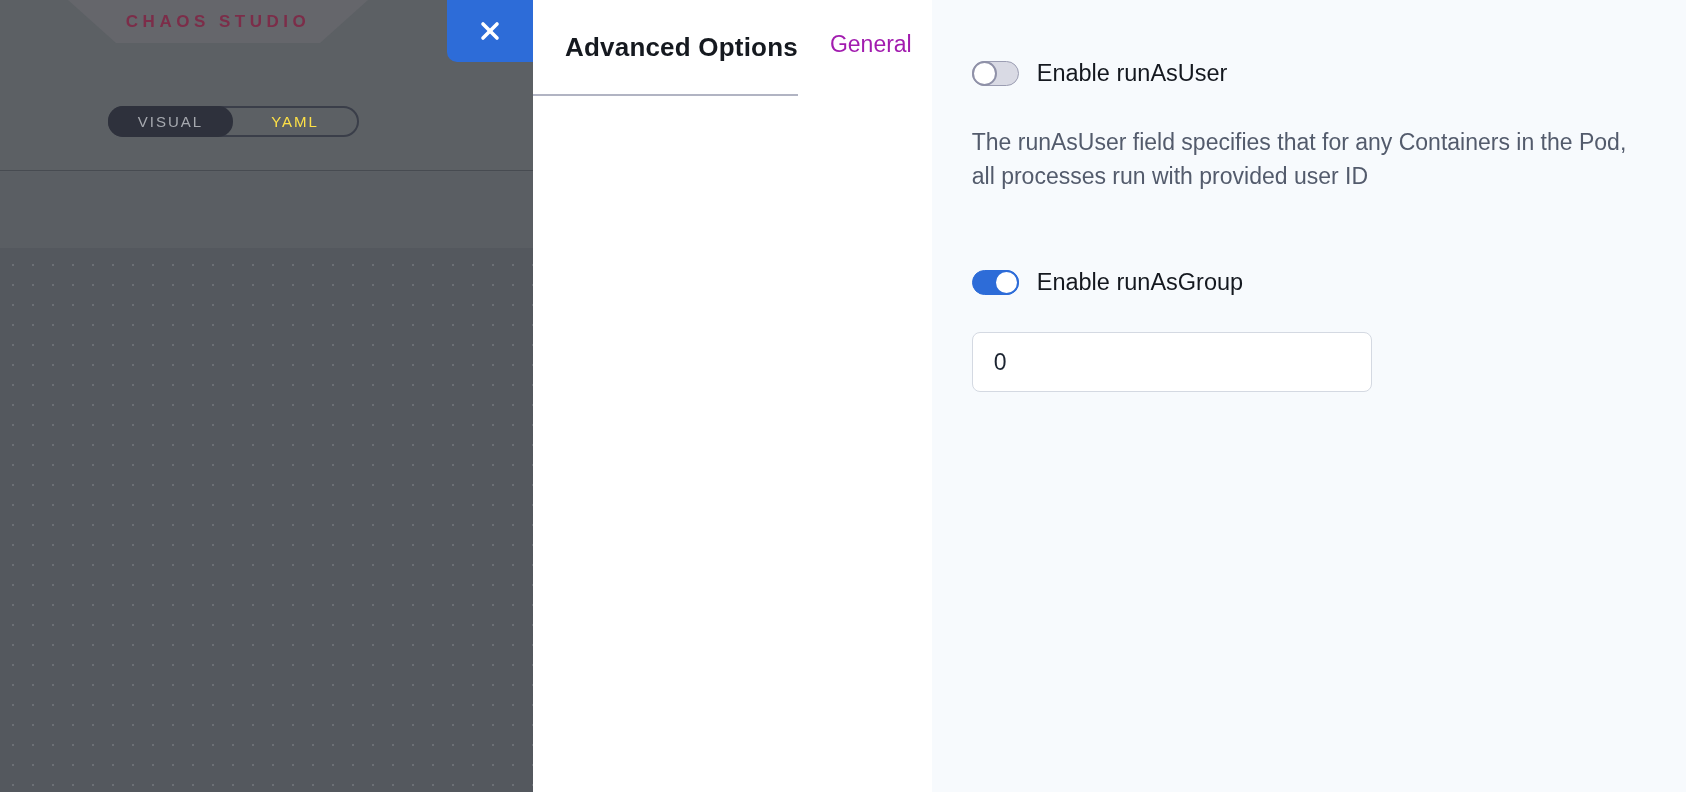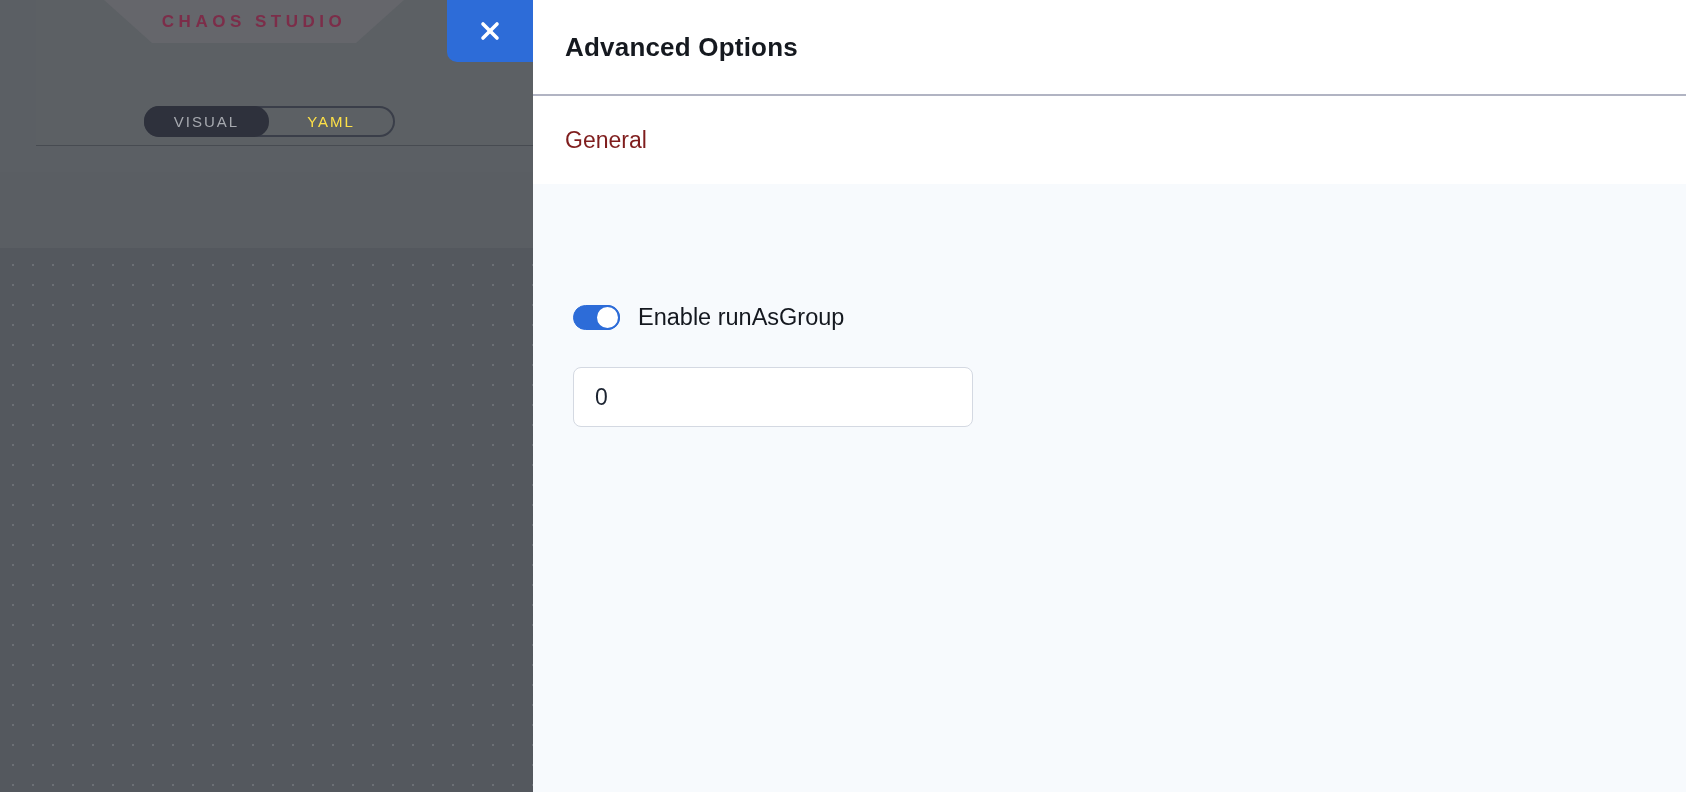--- a/index.html
+++ b/index.html
@@ -1,22 +1,22 @@
 <!DOCTYPE html>
 <html><head>
 <meta charset="utf-8">
 <style>
   * { margin:0; padding:0; box-sizing:border-box; }
   html,body { width:1686px; height:792px; overflow:hidden;
     font-family:"Liberation Sans", sans-serif; background:#fff; }
 
   
   .overlay { position:absolute; left:0; top:0; width:533px; height:792px; background:#5b5f64; }
-  .ov-header { position:absolute; left:0; top:0; width:533px; height:146px;
-    background:#5c6064; border-bottom:1px solid #474b51;margin-left:36px; }
+  .ov-header { position:absolute; left:0; top:0; width:533px; height:171px;
+    background:#5c6064; border-bottom:1px solid #474b51; }
   .logo-banner { position:absolute; left:68px; top:0; width:300px; height:43px;
     background:#65666b; clip-path:polygon(0 0,100% 0,84% 100%,16% 100%);
     display:flex; align-items:center; justify-content:center; }
   .logo-banner span { font-size:17px; font-weight:700; letter-spacing:4.5px; color:#7c2d49; }
   .seg-control { position:absolute; left:108px; top:106px; width:251px; height:31px;
     border:2px solid #3a3e49; border-radius:17px; display:flex; }
   .seg { flex:1; display:flex; align-items:center; justify-content:center;
     font-size:15px; font-weight:400; letter-spacing:2px; }
   .seg.visual { background:#2e313c; color:#a6a9af; border-radius:15px; margin:-2px 0 -2px -2px;
     flex:0 0 125px; height:31px; }
@@ -26,45 +26,45 @@
     background-image:radial-gradient(circle, #6c7076 1.3px, transparent 1.4px);
     background-size:20px 20px; background-position:3px 7px; }
 
   
   .close-btn { position:absolute; left:447px; top:0; width:86px; height:62px;
     background:#2d6cd8; border-radius:0 0 0 10px; display:flex; align-items:center;
     justify-content:center; cursor:pointer; border:none; }
 
   
   .drawer { position:absolute; left:533px; top:0; width:1153px; height:792px;
-    background:#ffffff; display:flex; flex-direction:column; }
+    background:#ffffff; display:flex; flex-direction:row; }
   .drawer-header { height:96px; flex:0 0 auto; display:flex; align-items:center;
     padding-left:32px; border-bottom:2px solid #b1b4c3; }
   .drawer-title { font-size:26px; font-weight:700; color:#15191f; letter-spacing:0.2px; }
 
   .tabbar { height:88px; flex:0 0 auto; display:flex; align-items:stretch; padding-left:12px; }
   .tab { position:relative; display:flex; align-items:center; padding:0 20px;
-    font-size:23px; color:#7f1d1d; cursor:pointer; }
+    font-size:23px; color:#a21caf; cursor:pointer; }
   .tab .underline { display:none; }
   .tab.active .underline { display:block; position:absolute; left:0; right:0; bottom:0;
     height:6px; border-radius:3px; background:#2d6cd8; }
 
   .content { flex:1; background:#f7fafd; padding:60px 40px 0 40px; }
 
   .toggle-row { display:flex; align-items:center; gap:18px; }
   .toggle { position:relative; width:47px; height:25px; border-radius:13px;
     background:#d9dae4; border:1.5px solid #9b9db2; cursor:pointer; flex:0 0 auto; }
   .toggle .knob { position:absolute; top:-1px; left:-1px; width:25px; height:25px;
     border-radius:50%; background:#ffffff; border:2px solid #8f91a8; }
   .toggle.on { background:#2d6cd8; border-color:#2d6cd8; }
   .toggle.on .knob { left:auto; right:-1px; border-color:#2d6cd8; }
   .toggle-label { font-size:23.5px; color:#14181f; }
 
   .description { margin-top:38px; font-size:23px; line-height:34px; color:#535b6c; max-width:935px; }
-  .section-2 { margin-top:60px; }
+  .section-2 { margin-top:76px; }
   .num-input { display:block; margin-top:36px; width:400px; height:60px;
     background:#ffffff; border:1.5px solid #d4d9e2; border-radius:8px;
     padding-left:21px; font-size:23px; color:#1c2431;
     font-family:"Liberation Sans", sans-serif; outline:none; }
 </style>
 </head>
 <body>
 
 <div class="overlay">
   <div class="ov-header">
@@ -98,20 +98,27 @@
   <div class="tabbar">
     <div class="tab">
       <span>General</span>
 
     </div>
   </div>
 
   <div class="content">
 
     <div class="section">
+      <div class="toggle-row">
+        <div class="toggle">
+          <span class="knob"></span>
+        </div>
+        <span class="toggle-label">Enable runAsUser</span>
+      </div>
+      <div class="description">The runAsUser field specifies that for any Containers in the Pod, all processes run with provided user ID</div>
     </div>
 
     <div class="section section-2">
       <div class="toggle-row">
         <div class="toggle on">
           <span class="knob"></span>
         </div>
         <span class="toggle-label">Enable runAsGroup</span>
       </div>
       <input class="num-input" type="text" value="0" style="">

